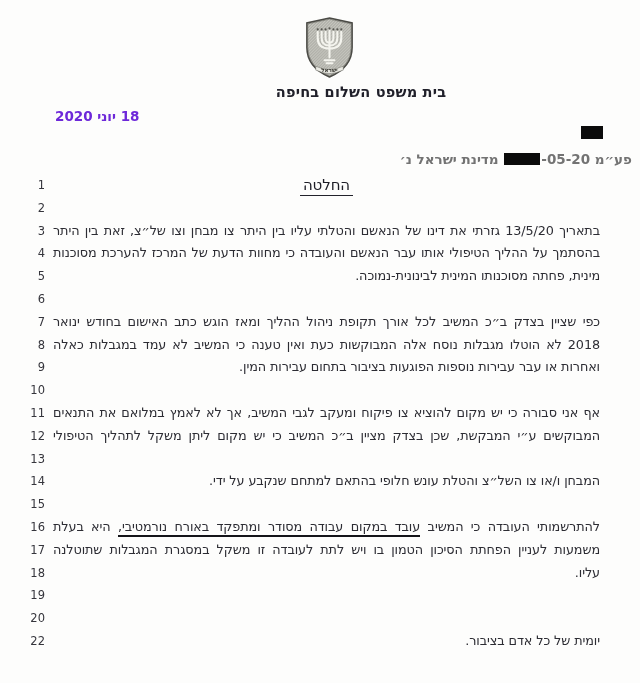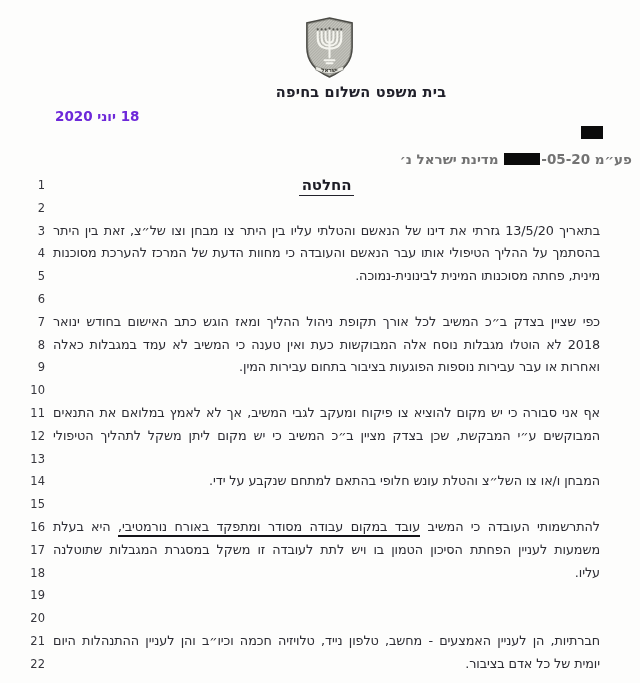--- a/index.html
+++ b/index.html
@@ -43,21 +43,21 @@
     font-size:11.5px;color:#35353c;
   }
   .ltext{
     flex:1;margin-left:8px;margin-right:40px;
     direction:rtl;font-size:12.8px;color:#2c2c33;
     white-space:nowrap;letter-spacing:-.1px;
   }
   .ltext.justify{text-align:justify;text-align-last:justify;}
   .ltext.center{text-align:center;}
   .title-text{
-    font-weight:bold;font-size:15px;color:#1d1d26;
+    font-weight:normal;font-size:15px;color:#1d1d26;
     border-bottom:1.7px solid #23232b;padding:0 3px 1px;margin-top:48px;
   }
   .u{border-bottom:2.6px solid #141419;padding-bottom:1.5px;}
 </style>
 </head>
 <body>
 
 <div class="page">
 
   <div class="emblem">
@@ -179,22 +179,18 @@
         <div class="ltext"><span>עליו.</span></div>
       </div>
       <div class="line">
         <span class="lnum">19</span>
         <div class="ltext"></div>
       </div>
       <div class="line">
         <span class="lnum">20</span>
       </div>
       <div class="line">
-        <span class="lnum">21</span>
-        <div class="ltext justify"><span>חברתיות, הן לעניין האמצעים - מחשב, טלפון נייד, טלויזיה חכמה וכיו״ב והן לעניין ההתנהלות היום</span></div>
-      </div>
-      <div class="line">
         <span class="lnum">22</span>
         <div class="ltext"><span>יומית של כל אדם בציבור.</span></div>
       </div>
     </div>
 
 </div>
 
 </body></html>

